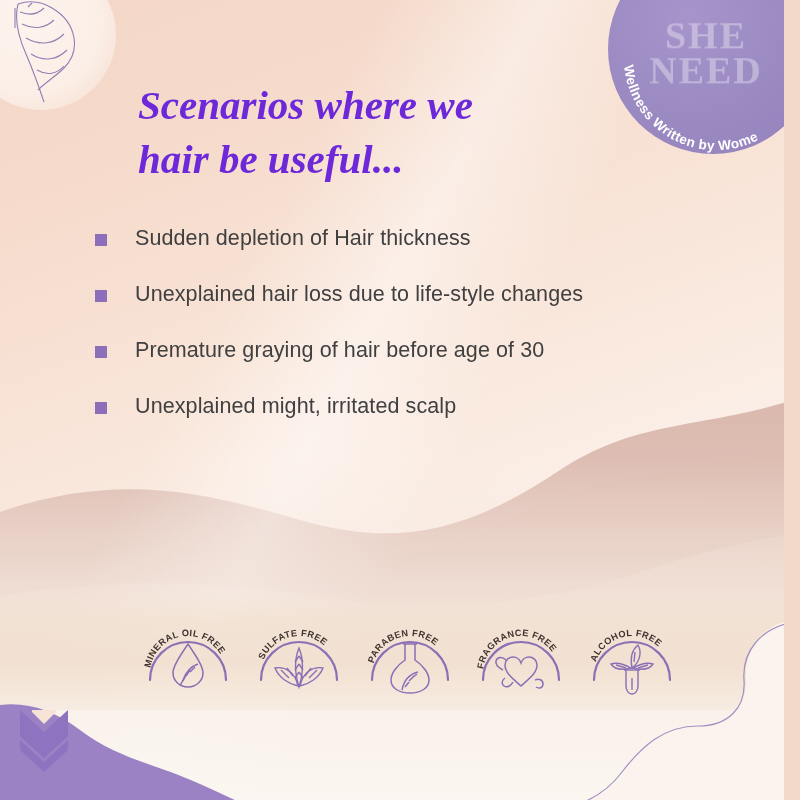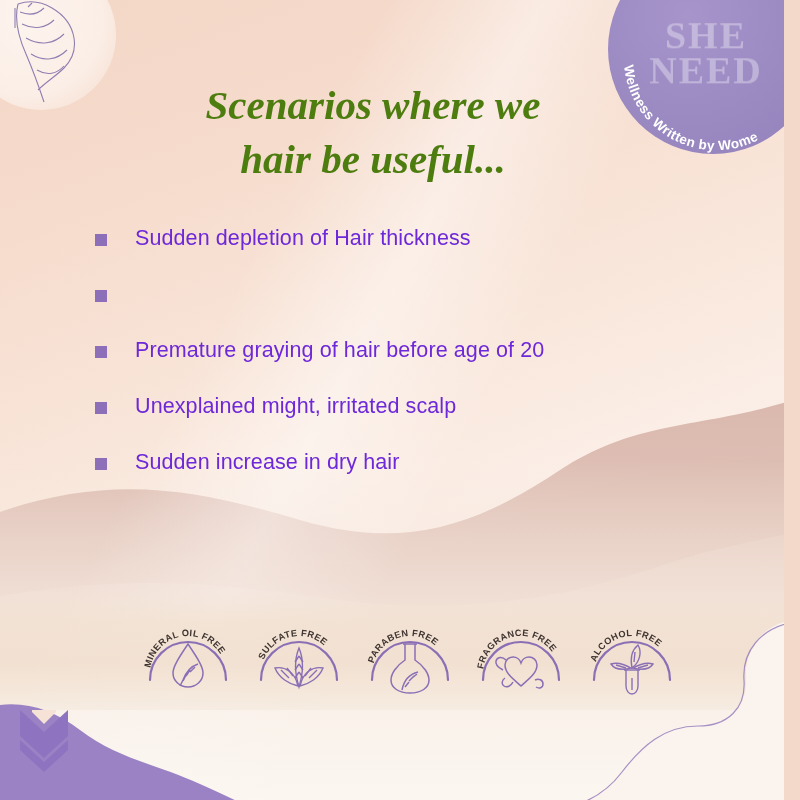--- a/index.html
+++ b/index.html
@@ -49,34 +49,33 @@
     text-shadow:0 1px 0 rgba(255,255,255,.12);
   }
   .brand-arc{position:absolute;left:0;top:0;width:210px;height:210px;}
 
   
   .headline{
     position:absolute;left:138px;top:78px;width:470px;
     font-family:"Liberation Serif", serif;
     font-style:italic;font-weight:700;
     font-size:41px;line-height:1.32;
-    color:#4d7c0f;
-    text-align:center;
+    color:#6d28d9;
   }
   .headline .ln{display:block;}
 
   
   .bullets{position:absolute;left:95px;top:226px;width:640px;}
   .bullet-row{display:flex;align-items:flex-start;height:56px;}
   .bullet-mark{
     width:12px;height:12px;background:#8c6fb8;margin-top:8px;flex:0 0 auto;
   }
   .bullet-text{
     margin-left:28px;
-    font-size:21.5px;line-height:1.15;color:#6d28d9;
+    font-size:21.5px;line-height:1.15;color:#404040;
     letter-spacing:.1px;
   }
 
   
   .cert-band{
     position:absolute;left:0;right:0;top:592px;height:118px;
     background:linear-gradient(180deg,rgba(243,227,213,.0) 0%,rgba(242,225,209,.75) 25%,rgba(241,223,206,.85) 60%,rgba(244,231,217,.5) 100%);
   }
   .cert-row{
     position:absolute;left:140px;top:612px;width:540px;height:86px;
@@ -157,32 +156,29 @@
     <span class="ln">hair be useful...</span>
   </div>
 
   <div class="bullets">
     <div class="bullet-row">
       <span class="bullet-mark"></span>
       <span class="bullet-text">Sudden depletion of Hair thickness</span>
     </div>
     <div class="bullet-row">
       <span class="bullet-mark"></span>
-    </div>
-    <div class="bullet-row">
-      <span class="bullet-mark"></span>
-      <span class="bullet-text">Premature graying of hair before age of 20</span>
+      <span class="bullet-text">Unexplained hair loss due to life-style changes</span>
+    </div>
+    <div class="bullet-row">
+      <span class="bullet-mark"></span>
+      <span class="bullet-text">Premature graying of hair before age of 30</span>
     </div>
     <div class="bullet-row">
       <span class="bullet-mark"></span>
       <span class="bullet-text">Unexplained might, irritated scalp</span>
-    </div>
-    <div class="bullet-row">
-      <span class="bullet-mark"></span>
-      <span class="bullet-text">Sudden increase in dry hair</span>
     </div>
   </div>
 
   <div class="cert-band"></div>
   <div class="cert-row">
 
     <div class="cert-item">
       <svg class="cert-svg" viewBox="0 0 96 86">
         <defs>
             <path id="arc0" d="M 10,62 A 38,38 0 0 1 86,62" fill="none"></path>

